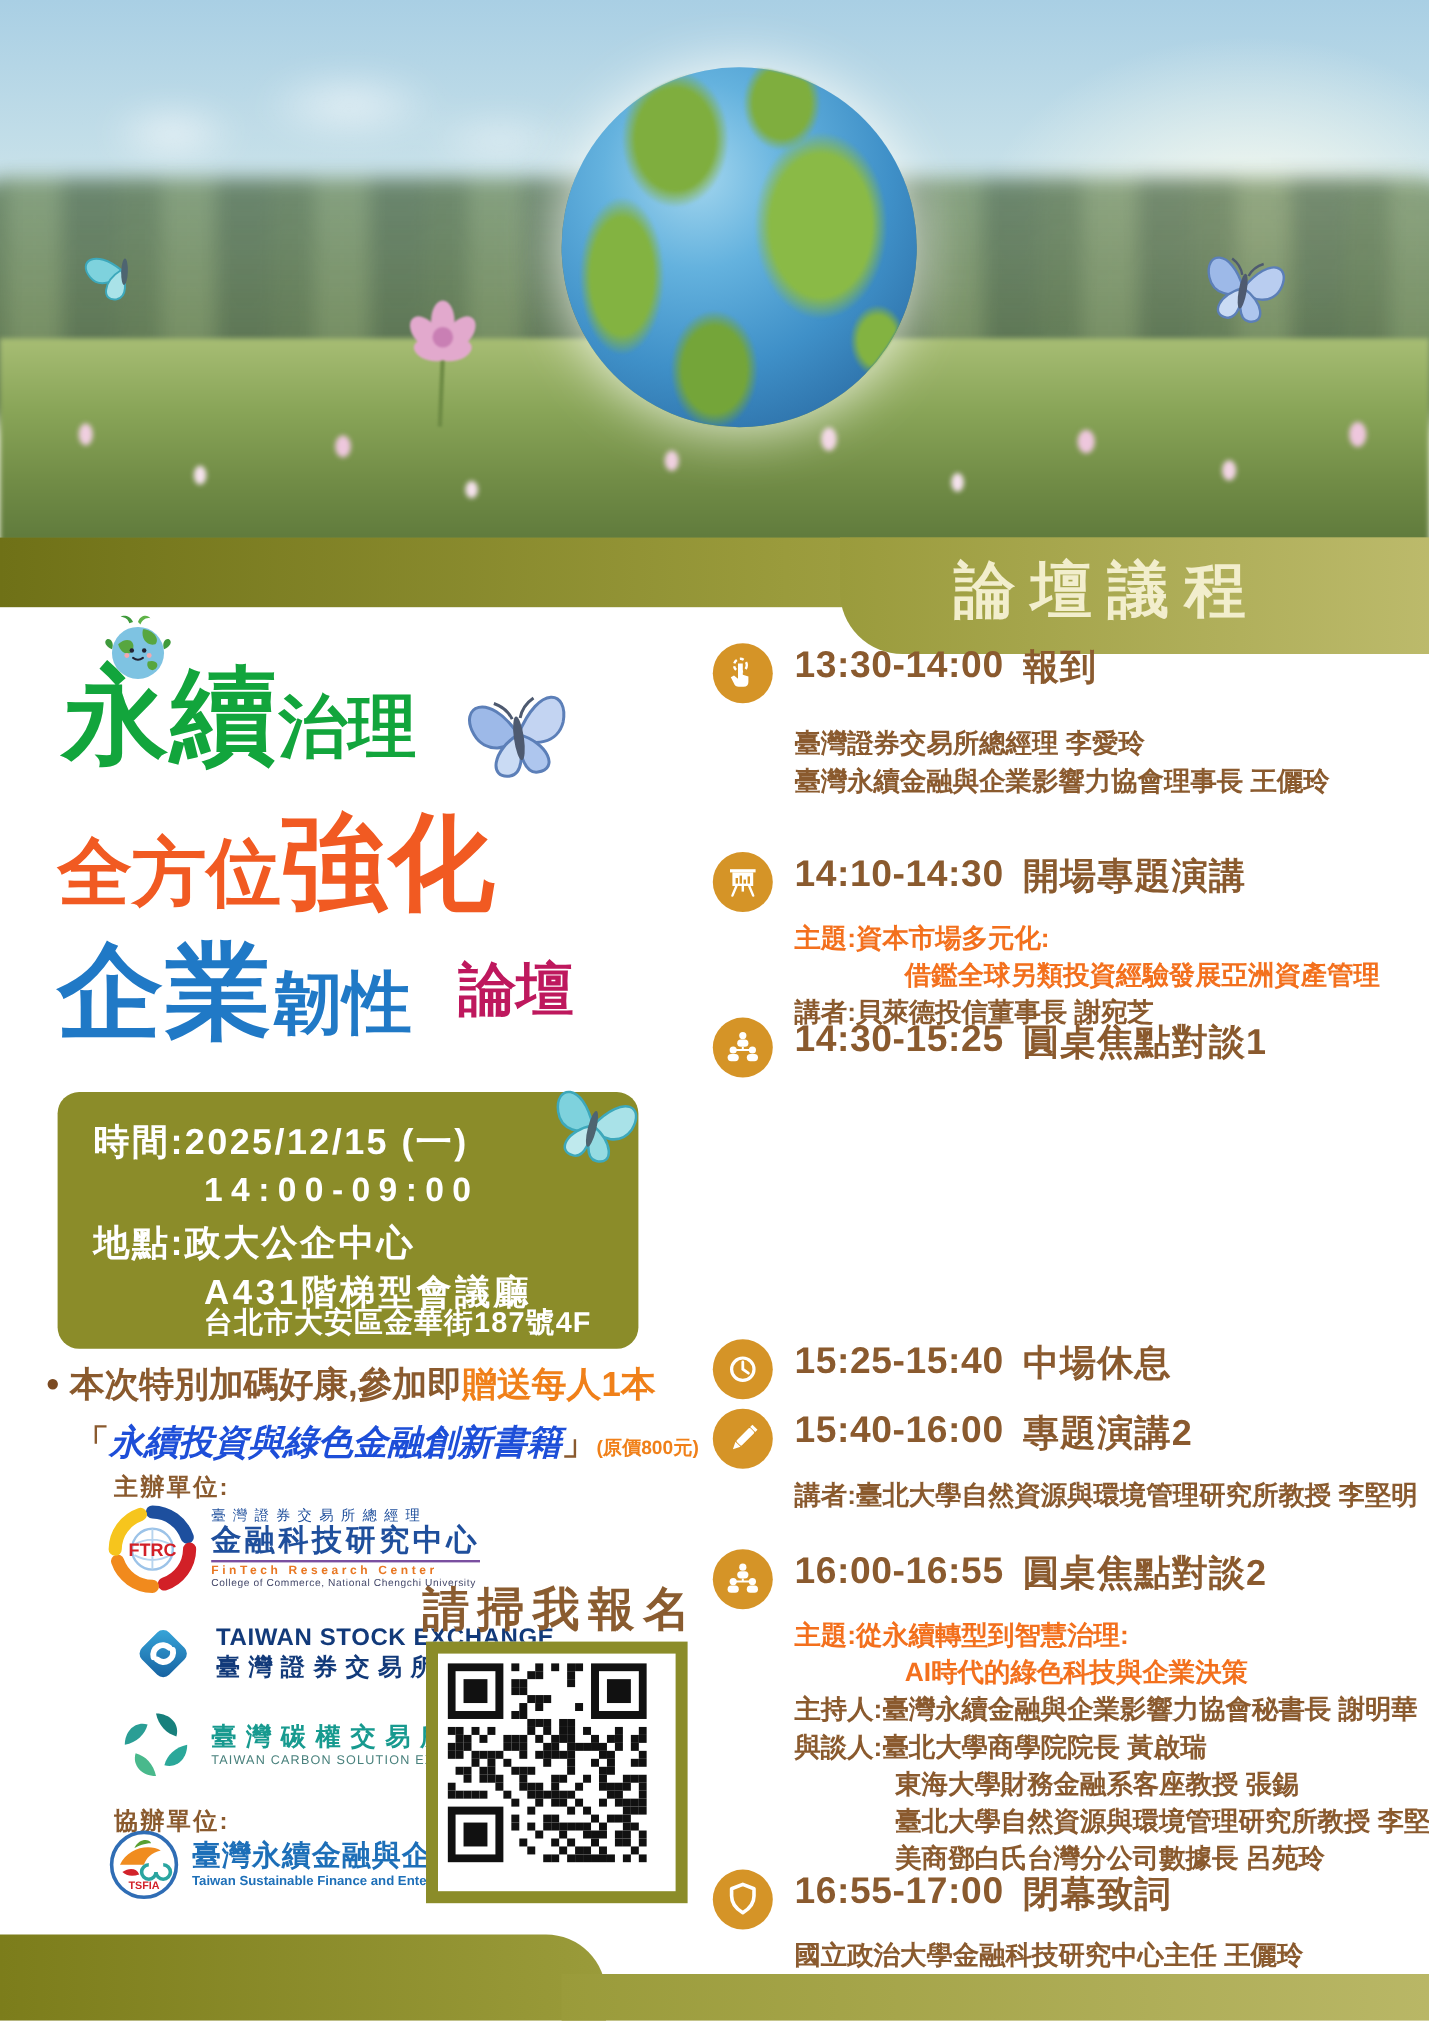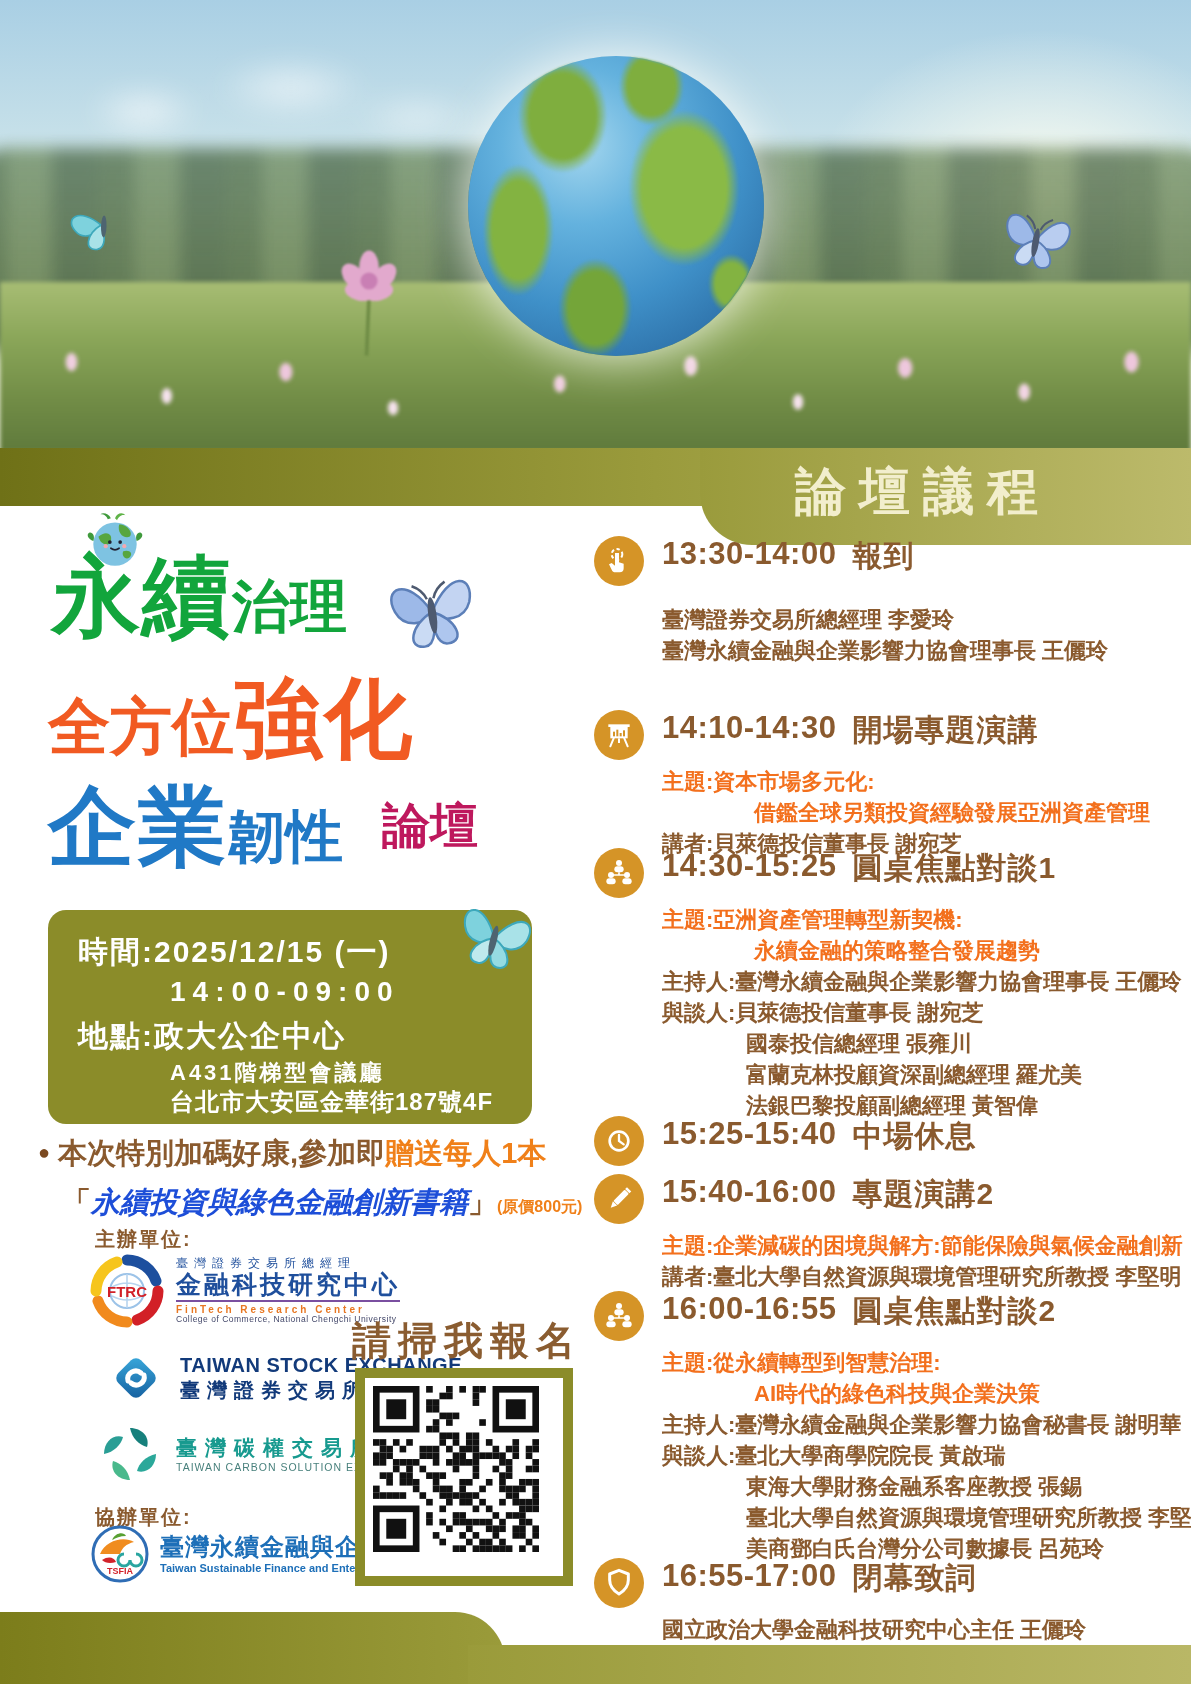--- a/index.html
+++ b/index.html
@@ -67,21 +67,21 @@
   .seg-mid{font-size:62px;margin-bottom:4px;}
   .seg-gold{font-size:48px;color:#be185d;margin-left:38px;margin-bottom:20px;}
   .mascot{position:absolute;left:84px;top:510px;width:62px;height:62px;}
   
   .info{position:absolute;left:48px;top:910px;width:484px;height:214px;background:#8b8c29;border-radius:18px;
        color:#fff;font-weight:700;}
   .info-line{position:absolute;left:30px;white-space:nowrap;}
   .il1{top:22px;font-size:30px;letter-spacing:2px;}
   .il2{top:66px;left:122px;font-size:28px;letter-spacing:7px;}
   .il3{top:106px;font-size:30px;letter-spacing:2px;}
-  .il4{top:148px;left:122px;font-size:22px;letter-spacing:3px;}
+  .il4{top:148px;left:122px;font-size:29px;letter-spacing:3px;}
   .il5{top:176px;left:122px;font-size:24px;letter-spacing:1px;}
   .bfly-info{position:absolute;left:452px;top:896px;width:84px;height:84px;transform:rotate(14deg);}
   
   .promo{position:absolute;left:38px;top:1134px;width:540px;font-weight:700;color:#8a5a2e;}
   .promo .l1{font-size:29px;white-space:nowrap;}
   .promo .dot{color:#7b4a21;font-size:20px;vertical-align:4px;margin-right:8px;}
   .promo .hl{color:#f08019;}
   .promo .l2{font-size:29px;margin-top:9px;margin-left:24px;white-space:nowrap;}
   .promo .book{color:#1d4ed8;font-style:italic;}
   .promo .note{font-size:16px;color:#f08019;letter-spacing:0;}
@@ -584,29 +584,20 @@
               <rect x="5" y="32" width="14" height="9" rx="4.5"></rect>
               <circle cx="36" cy="27" r="4.5"></circle>
               <rect x="29" y="32" width="14" height="9" rx="4.5"></rect>
             </g>
             <path d="M24 23 v4 M12 27 h24" stroke="#fff" stroke-width="2.5" fill="none"></path>
           </svg>
         </span>
       <span class="item-time">14:30-15:25</span>
       <span class="item-title">圓桌焦點對談1</span>
     </div>
-    <div class="item-lines">
-        <div class="line topic">主題:亞洲資產管理轉型新契機:</div>
-        <div class="line topic-indent">永續金融的策略整合發展趨勢</div>
-        <div class="line plain">主持人:臺灣永續金融與企業影響力協會理事長 王儷玲</div>
-        <div class="line plain">與談人:貝萊德投信董事長 謝宛芝</div>
-        <div class="line plain-indent">國泰投信總經理 張雍川</div>
-        <div class="line plain-indent">富蘭克林投顧資深副總經理 羅尤美</div>
-        <div class="line plain-indent">法銀巴黎投顧副總經理 黃智偉</div>
-      </div>
   </div>
 
   <div class="agenda-item" style="top: 1116px;">
     <div class="item-head">
       <span class="icon-circle">
           <svg viewBox="0 0 48 48">
             <circle cx="24" cy="24" r="14" fill="none" stroke="#fff" stroke-width="4"></circle>
             <path d="M24 15 v9 l7 5" stroke="#fff" stroke-width="3.5" fill="none" stroke-linecap="round"></path>
           </svg>
         </span>
@@ -624,21 +615,20 @@
               <rect x="20" y="3" width="9" height="4" fill="#fff"></rect>
               <rect x="20" y="8" width="9" height="24" rx="1.5" fill="#fff"></rect>
               <path d="M20 33 h9 l-4.5 9 z" fill="#fff"></path>
             </g>
           </svg>
         </span>
       <span class="item-time">15:40-16:00</span>
       <span class="item-title">專題演講2</span>
     </div>
     <div class="item-lines">
-        <div class="line topic">主題:企業減碳的困境與解方:節能保險與氣候金融創新</div>
         <div class="line plain">講者:臺北大學自然資源與環境管理研究所教授 李堅明</div>
       </div>
   </div>
 
   <div class="agenda-item" style="top: 1291px;">
     <div class="item-head">
       <span class="icon-circle">
           <svg viewBox="0 0 48 48">
             <g fill="#fff">
               <circle cx="24" cy="9" r="4.5"></circle>

